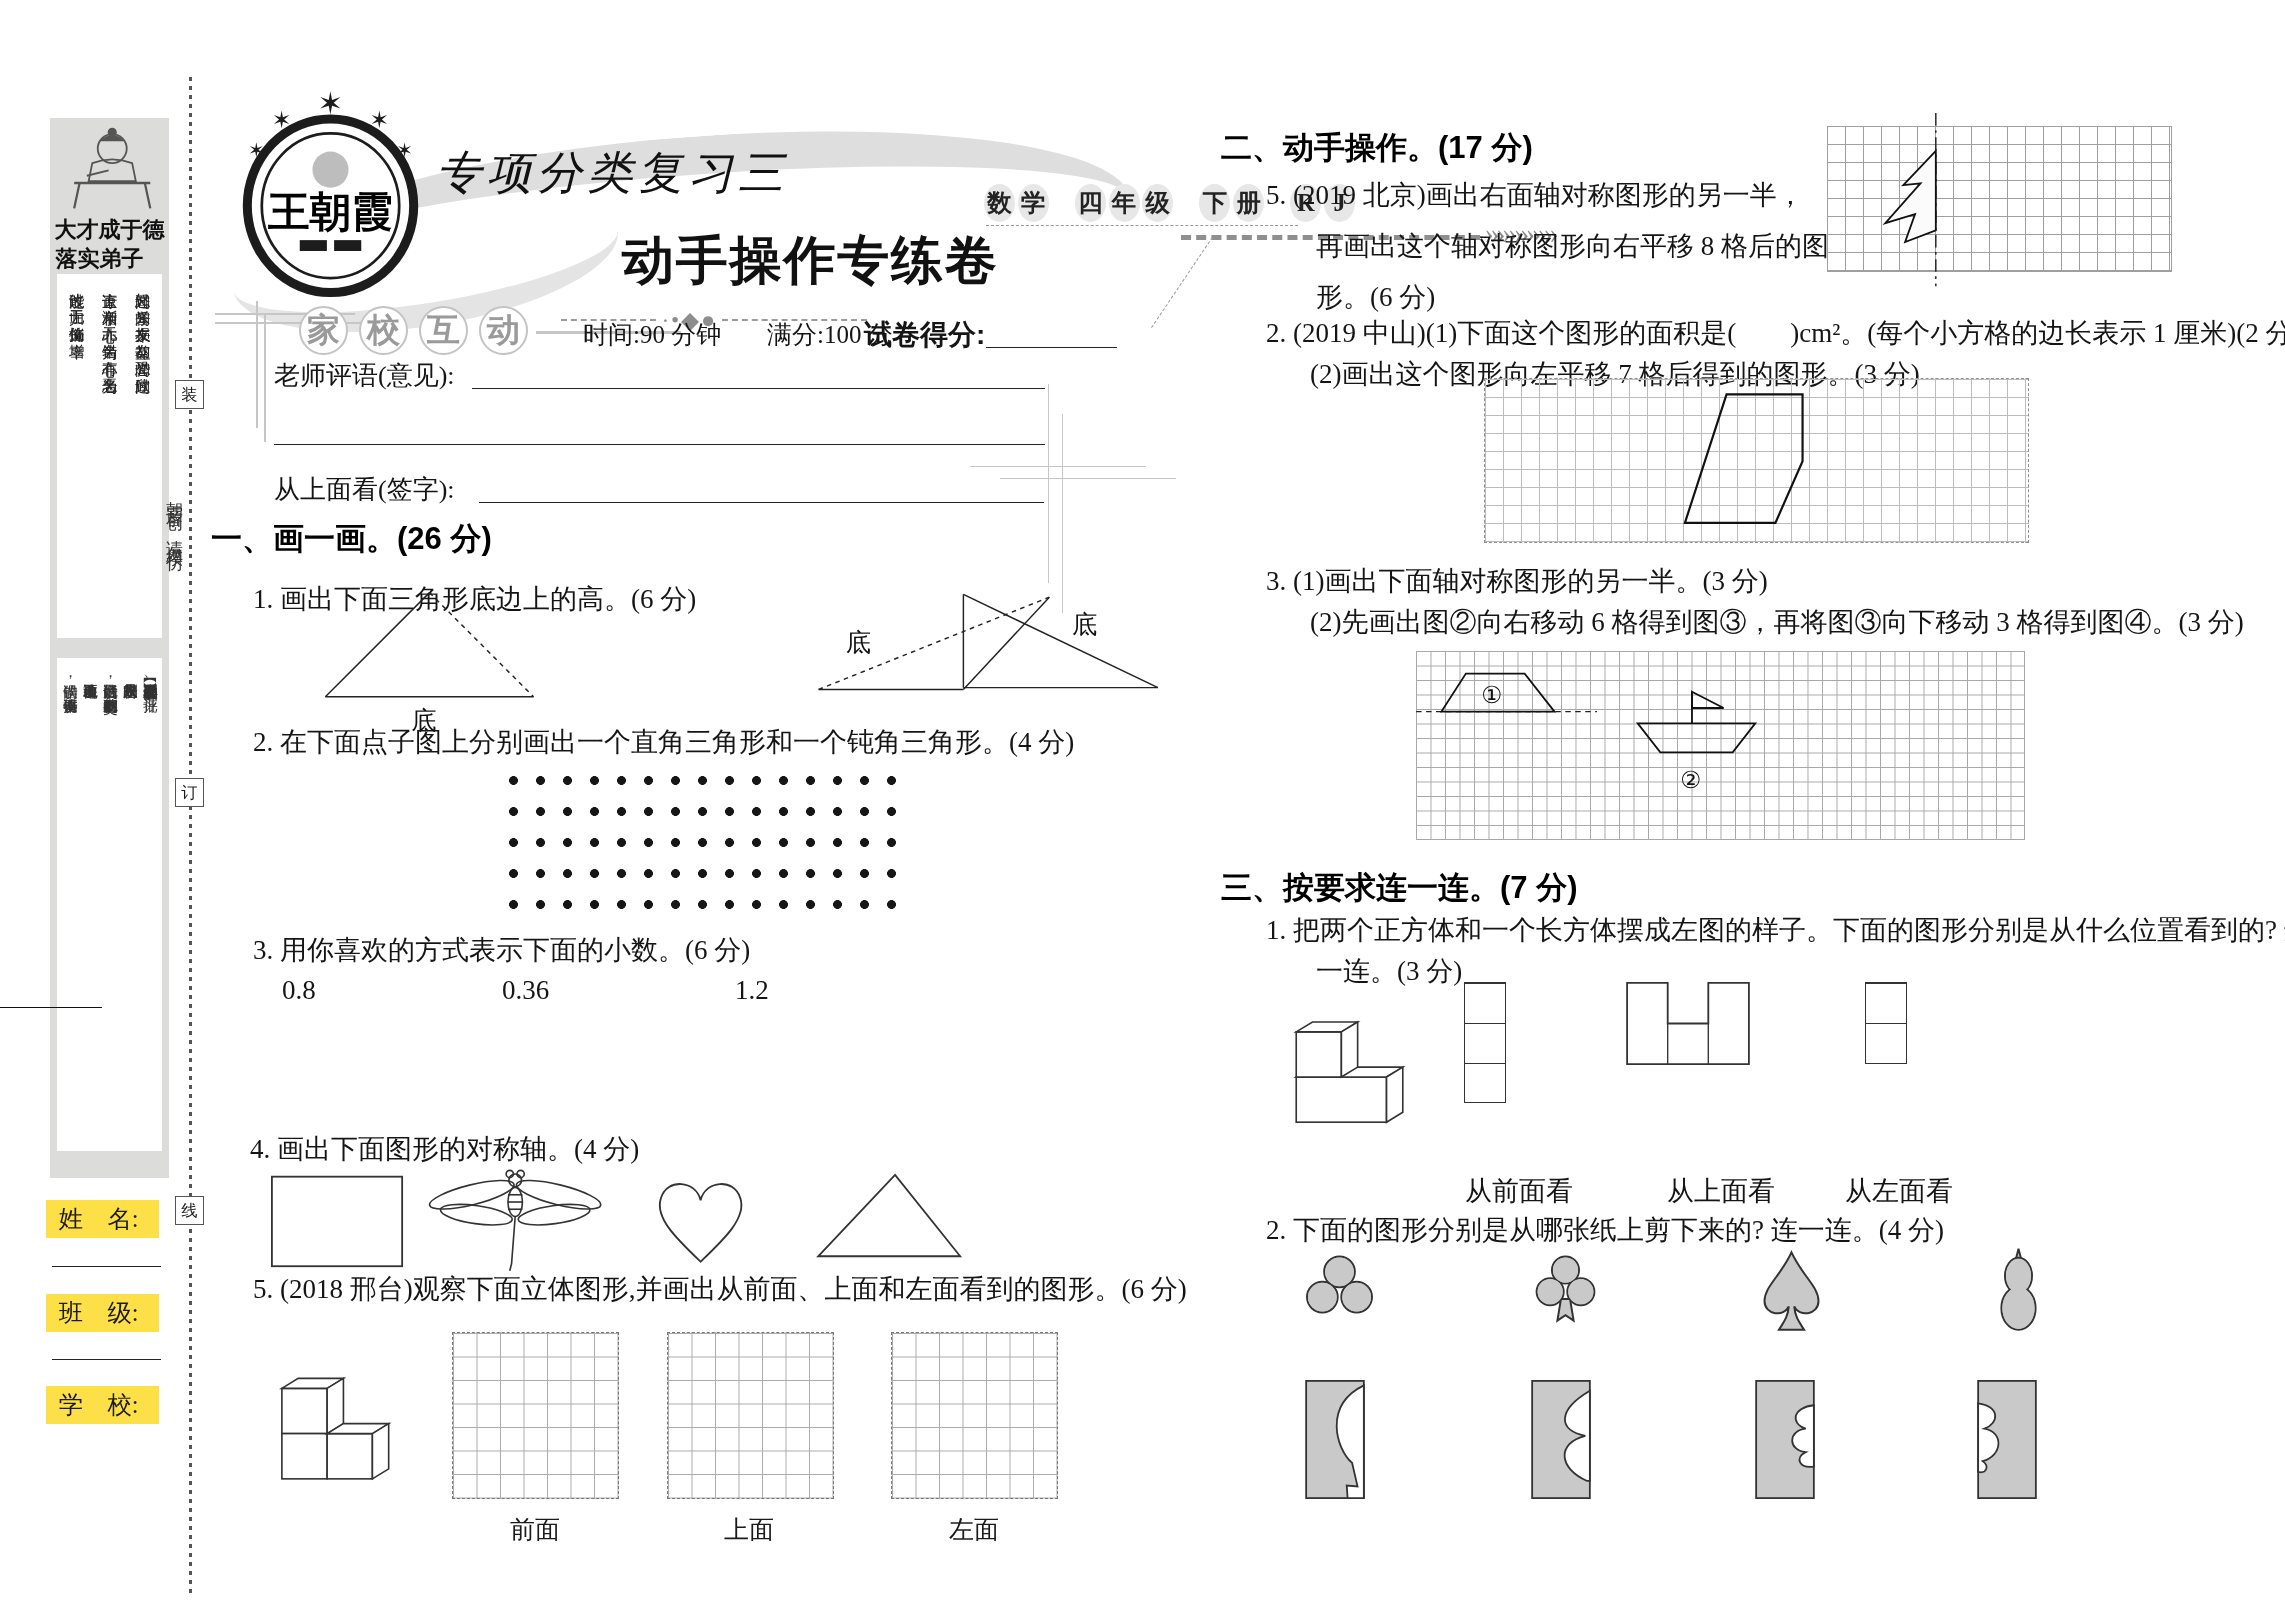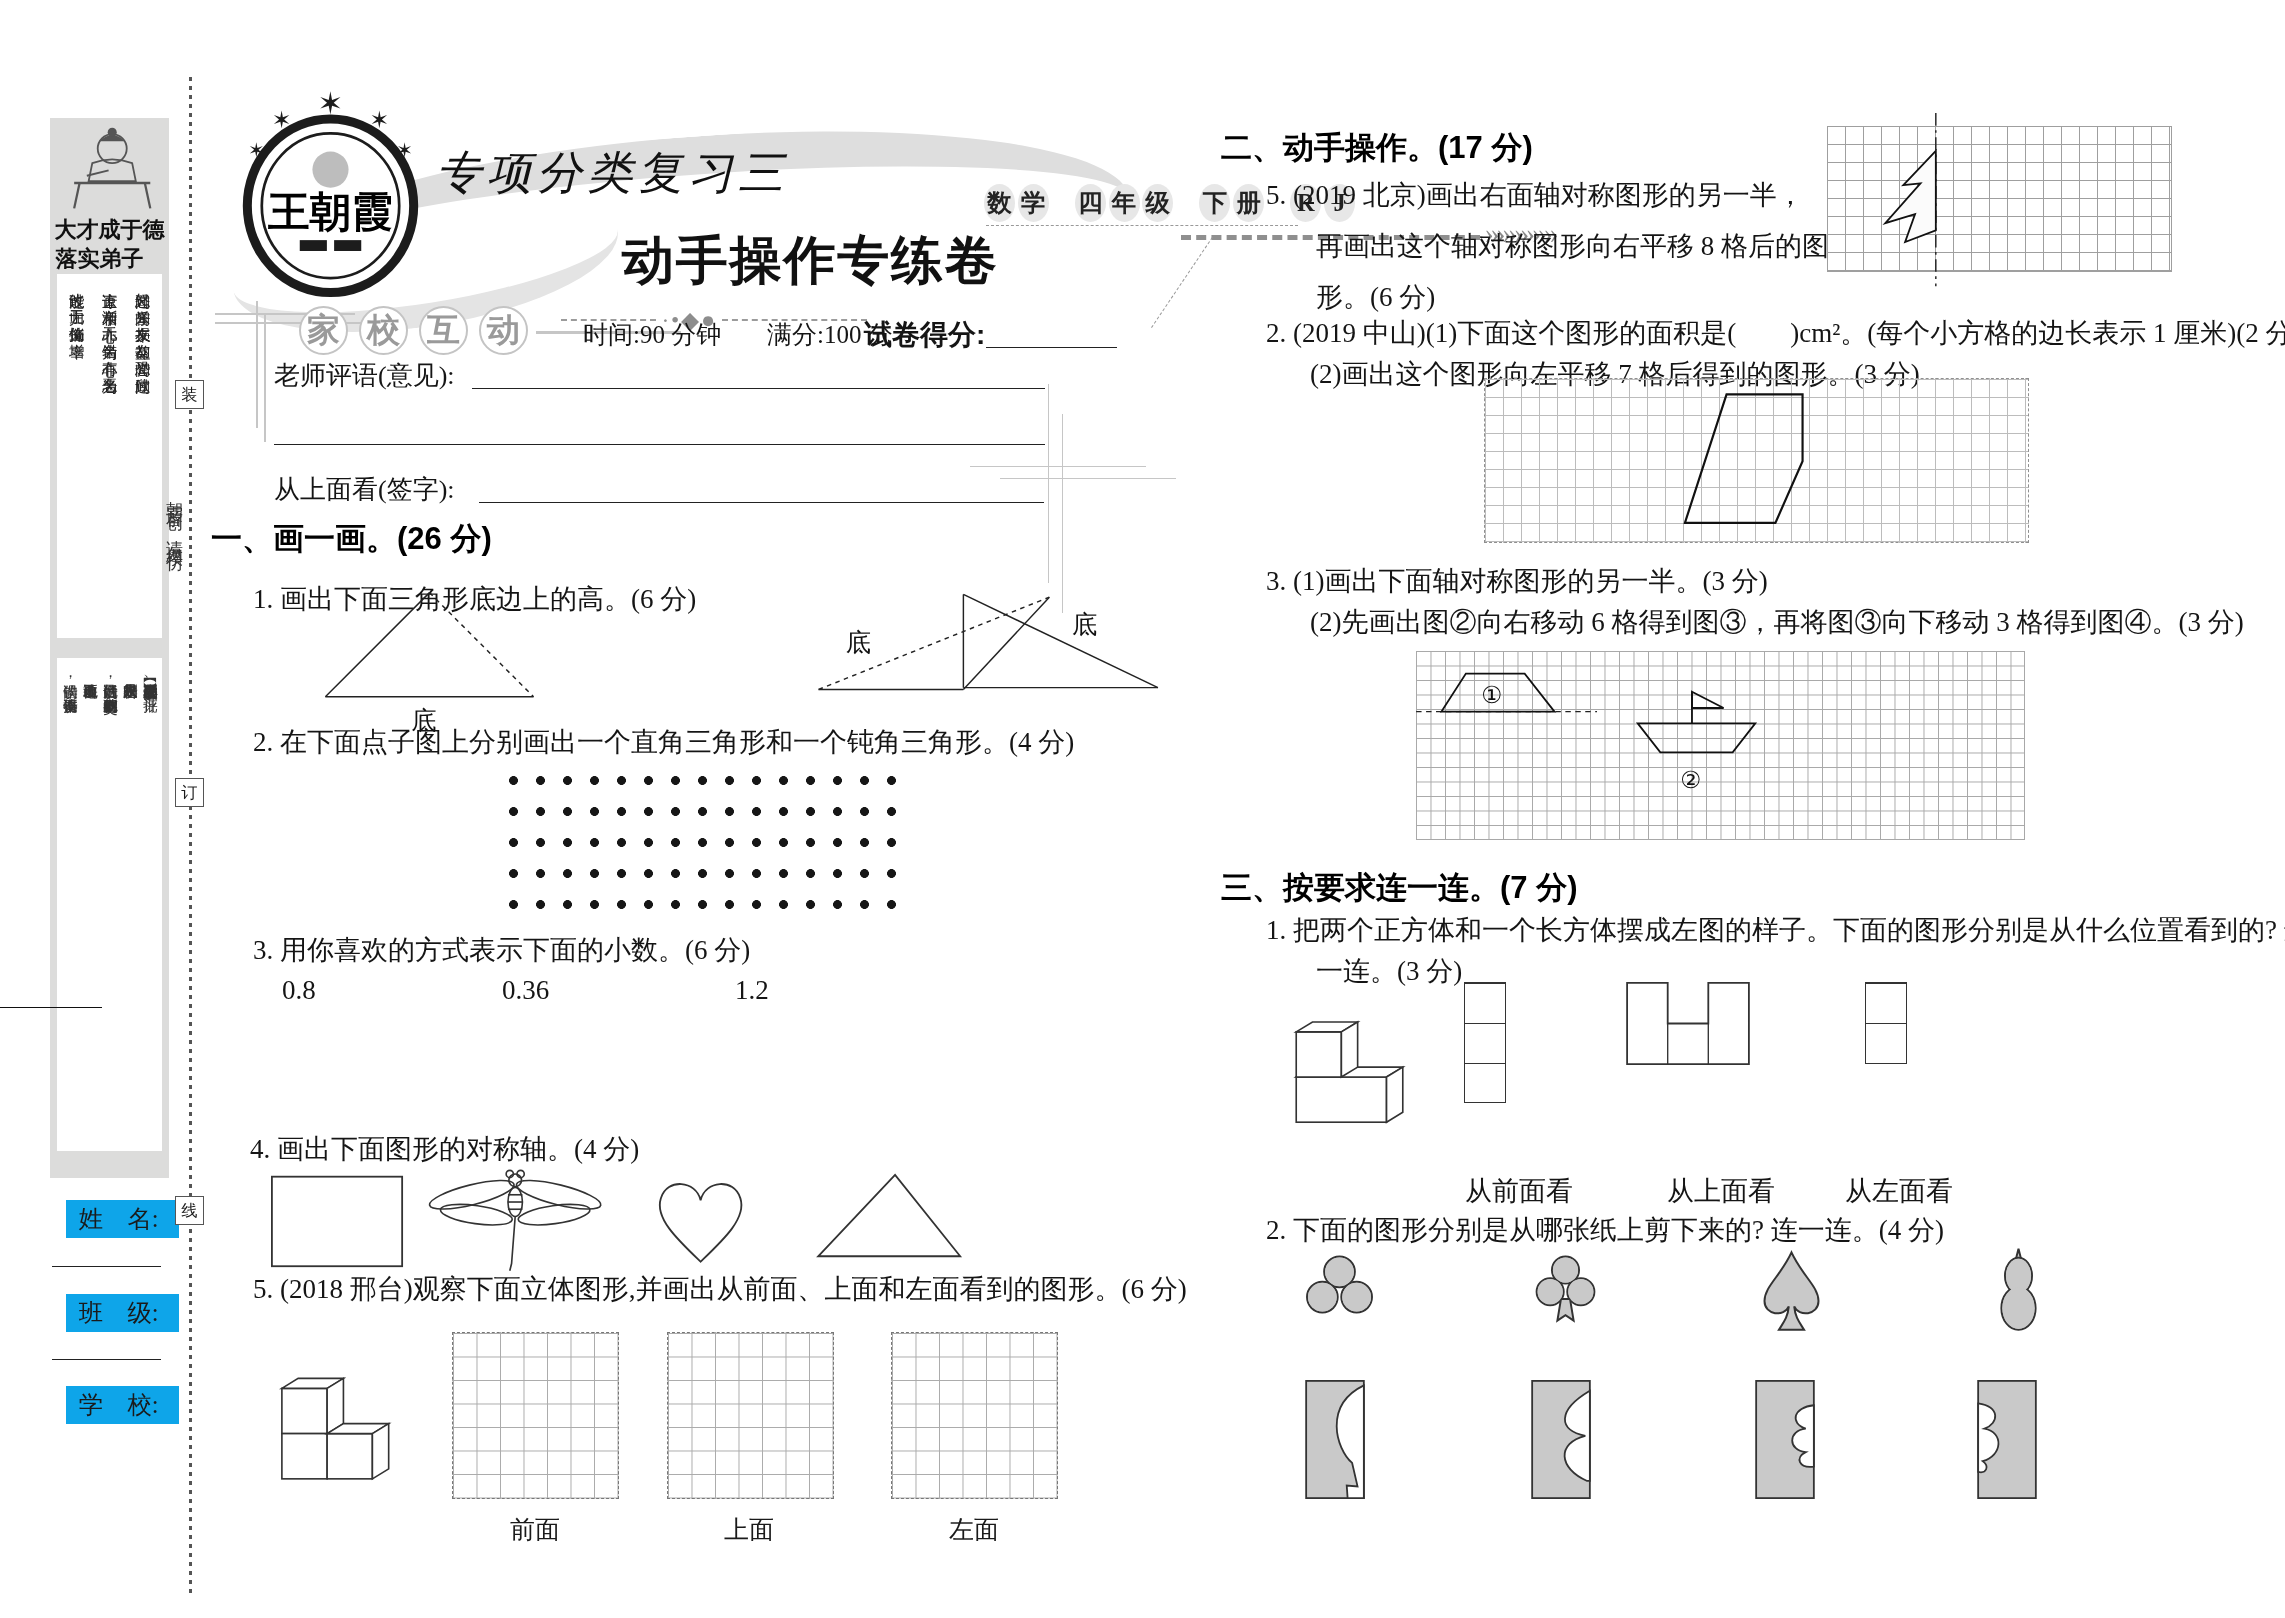--- a/index.html
+++ b/index.html
@@ -28,21 +28,21 @@
        background-size:40px 40px;border:1.8px solid #333;background-color:#fff;}
   .dots{background-image:radial-gradient(circle,#161616 4.1px,transparent 4.7px);
        background-size:27px 31px;}
   .oval{display:inline-block;width:31px;height:38px;line-height:38px;text-align:center;
         background:#e7e7e7;border-radius:50%;font-size:24.4px;font-weight:bold;
         margin-right:2.7px;color:#222;}
   .gapL{margin-left:23.5px;}
   .ring{display:inline-block;width:45px;height:45px;line-height:43px;text-align:center;
         border:2.7px solid #c4c4c4;border-radius:50%;color:#9a9a9a;font-weight:bold;
         font-size:33px;font-family:"Liberation Sans",sans-serif;margin-right:11px;background:#fff;}
-  .strip{position:absolute;left:66px;width:113px;height:38px;background:#0ea5e9;
+  .strip{position:absolute;left:46px;width:113px;height:38px;background:#fde047;
          font-size:24.4px;line-height:38px;padding-left:12.7px;box-sizing:border-box;}
   .glabel{position:absolute;font-size:25px;width:118px;text-align:center;white-space:nowrap;}
   svg{position:absolute;overflow:visible;}
 </style>
 </head>
 <body>
 
 <div id="page">
 
   <div class="abs" style="left:50px;top:118px;width:119px;height:1060px;background:#dcdcdb;"></div>

